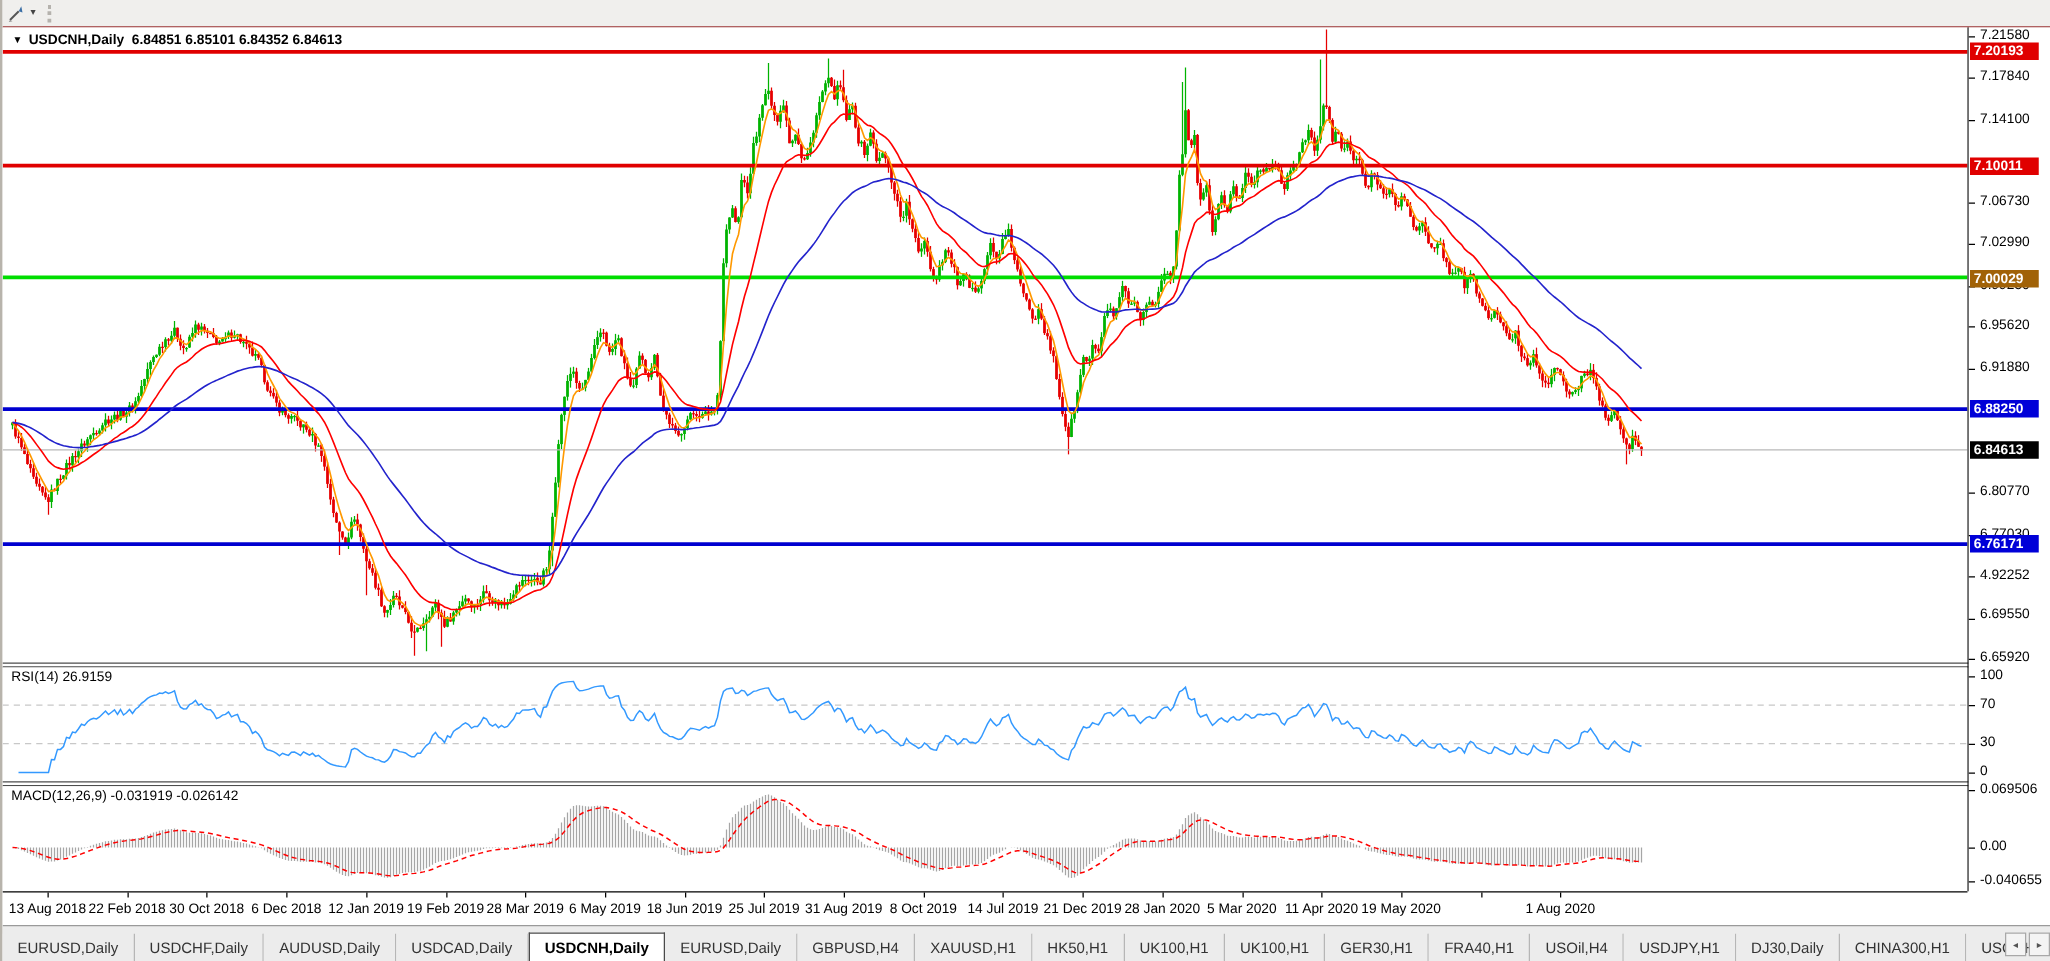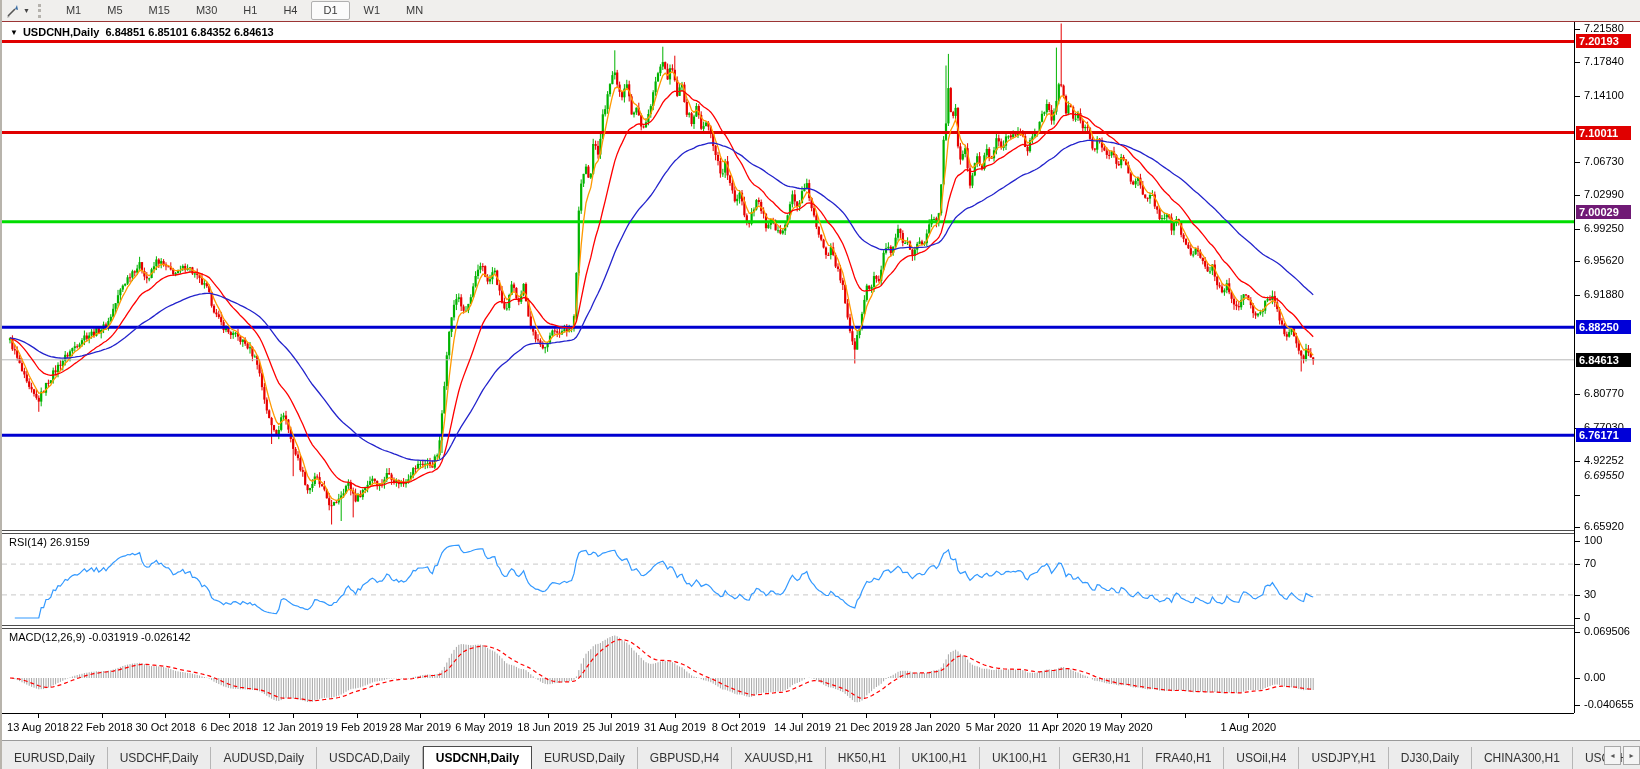--- a/index.html
+++ b/index.html
@@ -50,31 +50,20 @@
   <div id="toolbar">
     <span class="tool-icon">
       <svg width="14" height="14" viewBox="0 0 14 14">
         <path d="M2 12 L9 5" stroke="#555" stroke-width="1.6" fill="none"></path>
         <path d="M9 5 L11 1 L12 6 Z" fill="#3a6ea5"></path>
         <path d="M2 12 L1 13.5 L4 13 Z" fill="#888"></path>
       </svg>
     </span>
     <span class="dd-arrow">▼</span>
     <span class="grip"></span>
-    <div id="tf-buttons" style="display:flex;">
-        <div class="tf-btn">M1</div>
-        <div class="tf-btn">M5</div>
-        <div class="tf-btn">M15</div>
-        <div class="tf-btn">M30</div>
-        <div class="tf-btn">H1</div>
-        <div class="tf-btn">H4</div>
-        <div class="tf-btn active">D1</div>
-        <div class="tf-btn">W1</div>
-        <div class="tf-btn">MN</div>
-      </div>
   </div>
 
   <svg id="main-svg" class="panel-svg" style="top:22px;" width="1572" height="508">
       <line x1="8" x2="8" y1="315.5" y2="321.4" stroke="#00b300" stroke-width="1"></line>
       <line x1="8" x2="8" y1="318.2" y2="315.9" stroke="#00b300" stroke-width="2.2"></line>
       <line x1="10.4" x2="10.4" y1="313.3" y2="328.9" stroke="#e60000" stroke-width="1"></line>
       <line x1="10.4" x2="10.4" y1="315.9" y2="327.2" stroke="#e60000" stroke-width="2.2"></line>
       <line x1="12.8" x2="12.8" y1="323" y2="332.5" stroke="#e60000" stroke-width="1"></line>
       <line x1="12.8" x2="12.8" y1="327.2" y2="328.4" stroke="#e60000" stroke-width="2.2"></line>
       <line x1="15.2" x2="15.2" y1="324.4" y2="338.5" stroke="#e60000" stroke-width="1"></line>
@@ -1759,40 +1748,40 @@
       <div class="ax-lbl" style="top: 232.29px;">6.95620</div>
       <div class="ax-tick" style="top: 272.756px;"></div>
       <div class="ax-lbl" style="top: 265.756px;">6.91880</div>
       <div class="ax-tick" style="top: 372.168px;"></div>
       <div class="ax-lbl" style="top: 365.168px;">6.80770</div>
       <div class="ax-tick" style="top: 405.633px;"></div>
       <div class="ax-lbl" style="top: 398.633px;">6.77030</div>
       <div class="ax-tick" style="top: 439.099px;"></div>
       <div class="ax-lbl" style="top: 432.099px;">4.92252</div>
       <div class="ax-tick" style="top: 472.564px;"></div>
-      <div class="ax-lbl" style="top: 447px; font-style: italic;">6.69550</div>
+      <div class="ax-lbl" style="top: 463px;">6.69550</div>
       <div class="ax-tick" style="top: 505.046px;"></div>
       <div class="ax-lbl" style="top: 498.046px;">6.65920</div>
       <div class="ax-tick" style="top: 519px;"></div>
       <div class="ax-lbl" style="top: 512px;">100</div>
       <div class="ax-tick" style="top: 542px;"></div>
       <div class="ax-lbl" style="top: 535px;">70</div>
       <div class="ax-tick" style="top: 573px;"></div>
       <div class="ax-lbl" style="top: 566px;">30</div>
       <div class="ax-tick" style="top: 596px;"></div>
       <div class="ax-lbl" style="top: 589px;">0</div>
       <div class="ax-tick" style="top: 610px;"></div>
       <div class="ax-lbl" style="top: 603px;">0.069506</div>
       <div class="ax-tick" style="top: 656px;"></div>
       <div class="ax-lbl" style="top: 649px;">0.00</div>
       <div class="ax-tick" style="top: 683px;"></div>
       <div class="ax-lbl" style="top: 676px;">-0.040655</div>
       <div class="ax-badge" style="top: 12.4109px; background: rgb(224, 0, 0);">7.20193</div>
       <div class="ax-badge" style="top: 103.519px; background: rgb(224, 0, 0);">7.10011</div>
-      <div class="ax-badge" style="top: 183px; background: #701a75;">7.00029</div>
+      <div class="ax-badge" style="top: 194px; background: #a16207;">7.00029</div>
       <div class="ax-badge" style="top: 298.237px; background: rgb(0, 0, 216);">6.88250</div>
       <div class="ax-badge" style="top: 330.781px; background: rgb(0, 0, 0);">6.84613</div>
       <div class="ax-badge" style="top: 406.32px; background: rgb(0, 0, 216);">6.76171</div>
     </div>
   <div id="date-axis">
       <div class="d-tick" style="left: 36px;"></div>
       <div class="d-lbl" style="left: 36px;">13 Aug 2018</div>
       <div class="d-tick" style="left: 99.7px;"></div>
       <div class="d-lbl" style="left: 99.7px;">22 Feb 2018</div>
       <div class="d-tick" style="left: 163.4px;"></div>

